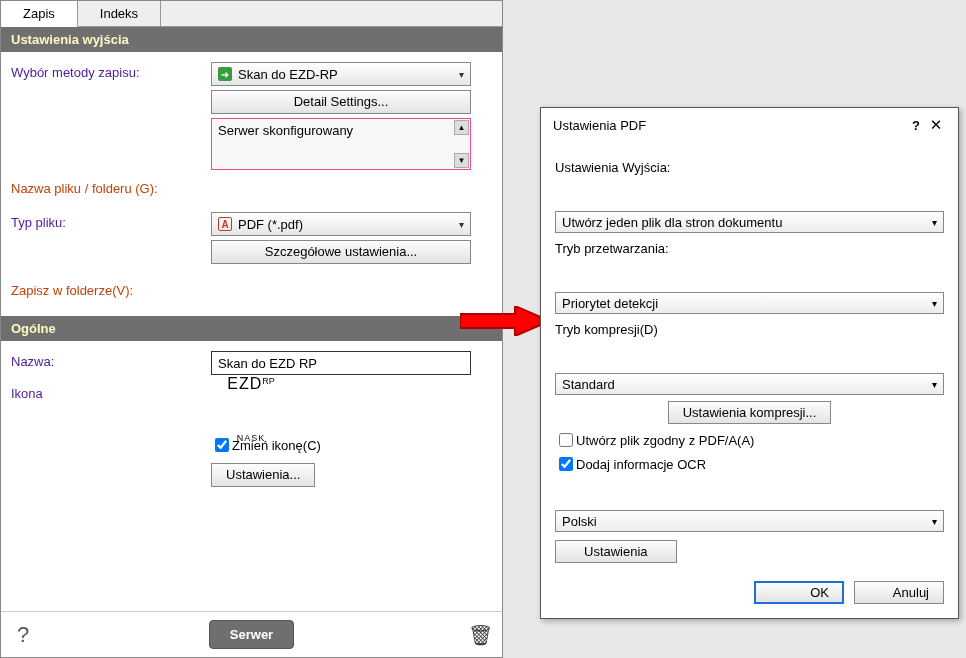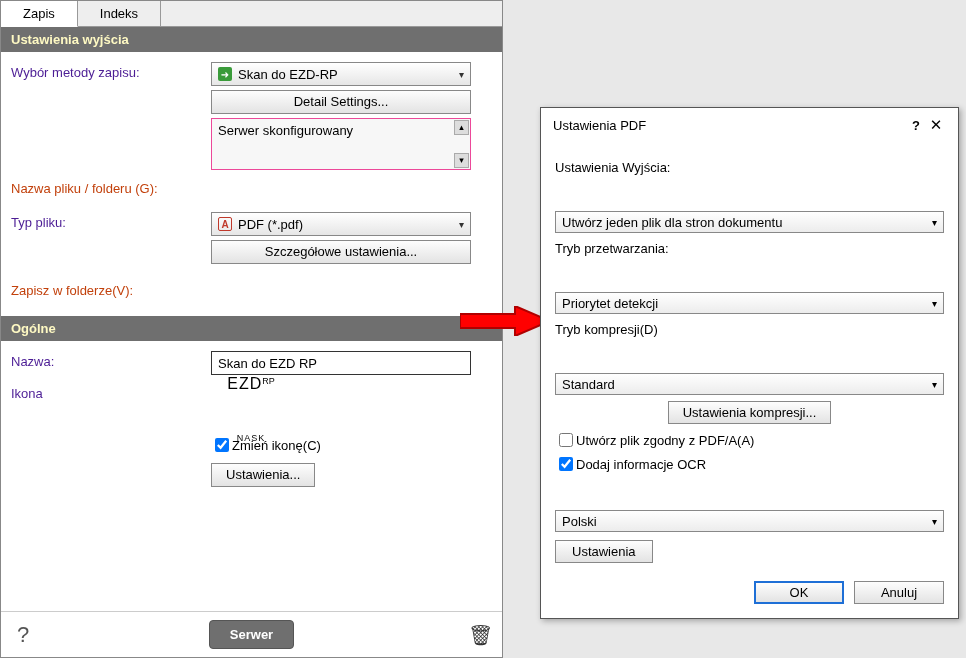--- a/index.html
+++ b/index.html
@@ -52,21 +52,21 @@
 .dlg-title-txt { flex: 1; }
 .dlg-help { width: 20px; text-align: center; cursor: pointer; font-weight: bold; }
 .dlg-close { width: 20px; text-align: center; cursor: pointer; font-size: 15px; }
 .dlg-body { padding: 10px 14px 14px; }
 .dlg-label { margin: 8px 0 3px; }
 .dlg-combo { width: 100%; height: 22px; border: 1px solid #888; background: linear-gradient(#fff,#ececec); display: flex; align-items: center; padding: 0 6px; cursor: pointer; margin-top: 36px; }
 .dlg-combo .caret { margin-left: auto; font-size: 10px; }
 .dlg-btn-row { text-align: center; margin-top: 6px; }
 .dlg-btn { display: inline-block; border: 1px solid #888; background: linear-gradient(#fdfdfd,#e3e3e3); padding: 3px 14px; cursor: pointer; }
 .dlg-foot { display: flex; justify-content: flex-end; gap: 10px; margin-top: 18px; }
-.dlg-foot .dlg-btn { width: 90px; text-align: center; }
+.dlg-foot .dlg-btn { width: 90px; text-align: right; }
 .dlg-foot .primary { border: 2px solid #1e6fd6; padding: 2px 13px; }
 </style>
 </head>
 <body>
 
 <div class="left-panel">
   <div class="tabs">
     <div class="tab active">Zapis</div>
     <div class="tab">Indeks</div>
   </div>
@@ -182,21 +182,21 @@
 
     <label class="chk">
       <input type="checkbox" checked="" style="">
       <span>Dodaj informacje OCR</span>
     </label>
     <div class="dlg-combo">
       <span>Polski</span>
       <span class="caret">▾</span>
     </div>
     <div style="margin-top:8px">
-      <span class="dlg-btn" style="padding:3px 16px">Ustawienia</span>
+      <span class="dlg-btn" style="padding:3px 28px">Ustawienia</span>
     </div>
 
     <div class="dlg-foot">
       <span class="dlg-btn primary">OK</span>
       <span class="dlg-btn">Anuluj</span>
     </div>
   </div>
 </div>
 
 </body></html>

